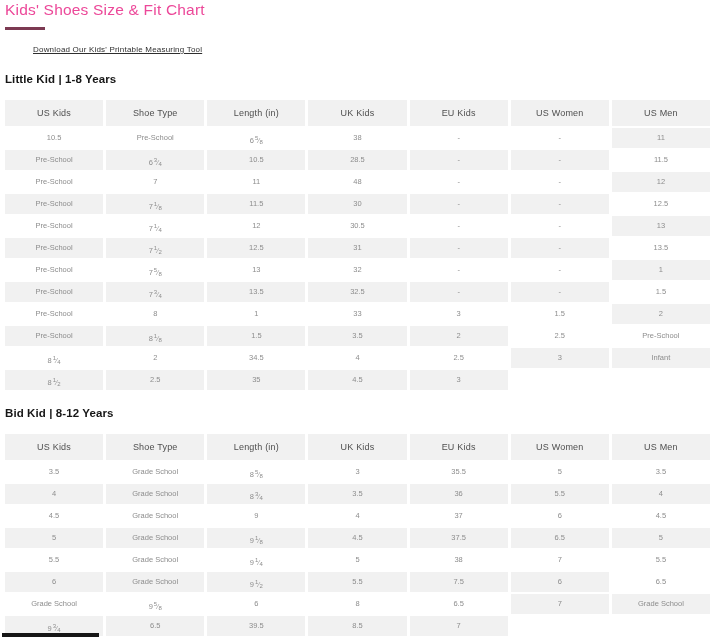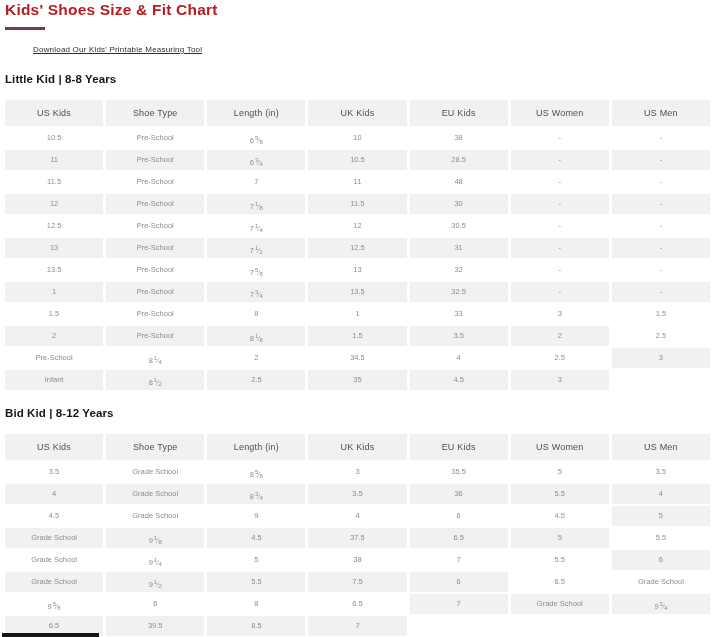--- a/index.html
+++ b/index.html
@@ -9,22 +9,22 @@
     width: 715px;
     height: 637px;
     overflow: hidden;
     background: #fff;
     padding: 2px 5px 0 5px;
     font-family: "Liberation Sans", sans-serif;
   }
   h1.title {
     font-size: 15.5px;
     line-height: 16px;
-    font-weight: bold;
-    color: #b91c1c;
+    font-weight: normal;
+    color: #ec4899;
     letter-spacing: .2px;
   }
   .divider {
     width: 40px;
     height: 3px;
     background: #7c3a52;
     margin-top: 9px;
   }
   a.dl-link {
     display: inline-block;
@@ -90,34 +90,33 @@
 <body>
 
 <div class="page">
 
   <h1 class="title">Kids' Shoes Size &amp; Fit Chart</h1>
 
   <div class="divider" style="background: rgb(124, 58, 82);"></div>
 
   <a class="dl-link" href="#">Download Our Kids' Printable Measuring Tool</a>
 
-  <h2 class="section">Little Kid | 8-8 Years</h2>
+  <h2 class="section">Little Kid | 1-8 Years</h2>
 
   <div class="tbl">
       <div class="th">US Kids</div>
       <div class="th">Shoe Type</div>
       <div class="th">Length (in)</div>
       <div class="th">UK Kids</div>
       <div class="th">EU Kids</div>
       <div class="th">US Women</div>
       <div class="th">US Men</div>
       <div class="td">10.5</div>
       <div class="td">Pre-School</div>
       <div class="td">6<span class="fn">5</span><span class="fs">⁄</span><span class="fd">8</span></div>
-      <div class="td">10</div>
       <div class="td">38</div>
       <div class="td">-</div>
       <div class="td">-</div>
       <div class="td alt">11</div>
       <div class="td alt">Pre-School</div>
       <div class="td alt">6<span class="fn">3</span><span class="fs">⁄</span><span class="fd">4</span></div>
       <div class="td alt">10.5</div>
       <div class="td alt">28.5</div>
       <div class="td alt">-</div>
       <div class="td alt">-</div>
@@ -213,20 +212,21 @@
       <div class="td alt">Grade School</div>
       <div class="td alt">8<span class="fn">3</span><span class="fs">⁄</span><span class="fd">4</span></div>
       <div class="td alt">3.5</div>
       <div class="td alt">36</div>
       <div class="td alt">5.5</div>
       <div class="td alt">4</div>
       <div class="td">4.5</div>
       <div class="td">Grade School</div>
       <div class="td">9</div>
       <div class="td">4</div>
+      <div class="td">37</div>
       <div class="td">6</div>
       <div class="td">4.5</div>
       <div class="td alt">5</div>
       <div class="td alt">Grade School</div>
       <div class="td alt">9<span class="fn">1</span><span class="fs">⁄</span><span class="fd">8</span></div>
       <div class="td alt">4.5</div>
       <div class="td alt">37.5</div>
       <div class="td alt">6.5</div>
       <div class="td alt">5</div>
       <div class="td">5.5</div>

